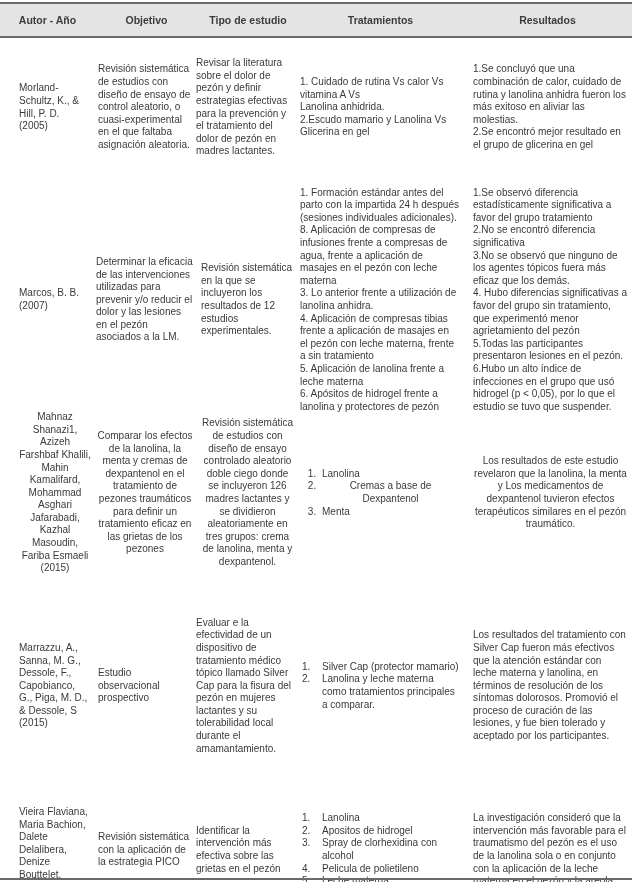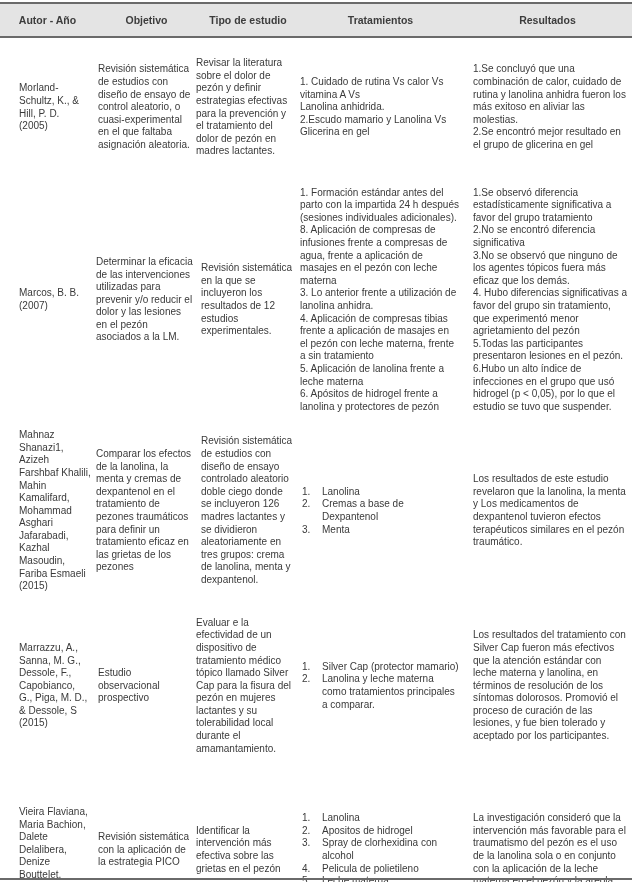--- a/index.html
+++ b/index.html
@@ -66,21 +66,21 @@
   <div class="cell c5 txt">
     <p>1.Se observó diferencia estadísticamente significativa a favor del grupo tratamiento</p>
     <p>2.No se encontró diferencia significativa</p>
     <p>3.No se observó que ninguno de los agentes tópicos fuera más eficaz que los demás.</p>
     <p>4. Hubo diferencias significativas a favor del grupo sin tratamiento, que experimentó menor agrietamiento del pezón</p>
     <p>5.Todas las participantes presentaron lesiones en el pezón.</p>
     <p>6.Hubo un alto índice de infecciones en el grupo que usó hidrogel (p &lt; 0,05), por lo que el estudio se tuvo que suspender.</p>
   </div>
 </div>
 
-<div class="row" style="top:426px;height:170px;">
+<div class="row" style="top:408px;height:170px;text-align:center;">
   <div class="cell c1">Mahnaz Shanazi1, Azizeh Farshbaf Khalili, Mahin Kamalifard, Mohammad Asghari Jafarabadi, Kazhal Masoudin, Fariba Esmaeli (2015)</div>
   <div class="cell c2">Comparar los efectos de la lanolina, la menta y cremas de dexpantenol en el tratamiento de pezones traumáticos para definir un tratamiento eficaz en las grietas de los pezones</div>
   <div class="cell c3">Revisión sistemática de estudios con diseño de ensayo controlado aleatorio doble ciego donde se incluyeron 126 madres lactantes y se dividieron aleatoriamente en tres grupos: crema de lanolina, menta y dexpantenol.</div>
   <div class="cell c4 ol">
     <div class="li">
         <span class="n">1.</span>
         <span>Lanolina</span>
       </div>
     <div class="li">
         <span class="n">2.</span>

